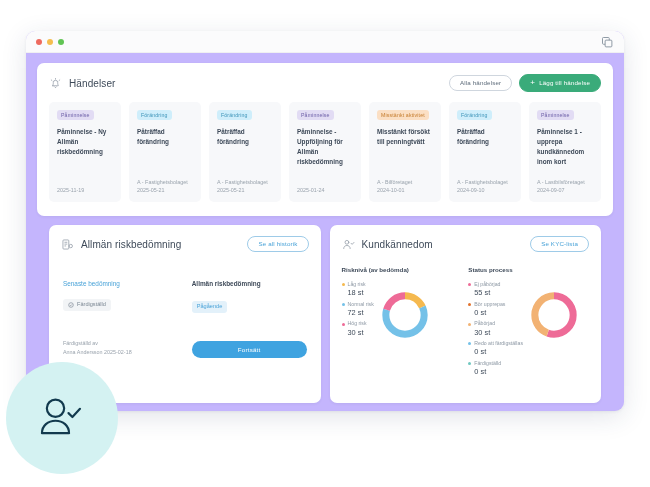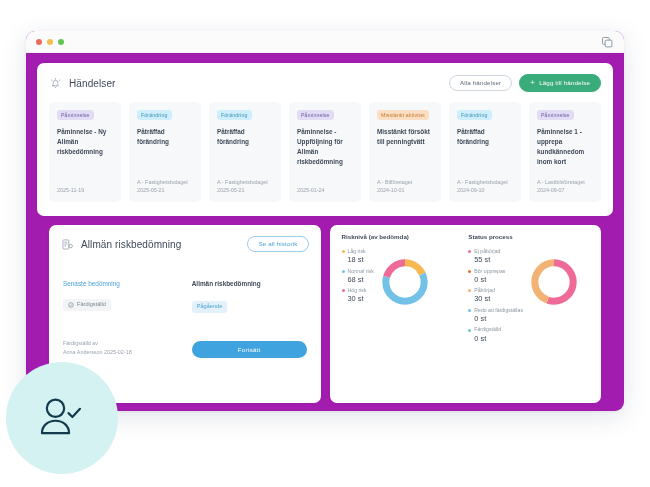--- a/index.html
+++ b/index.html
@@ -8,21 +8,21 @@
     font-family: "Liberation Sans", sans-serif;
     background: #ffffff;
     overflow: hidden;
   }
   .stage { position: relative; width: 650px; height: 487px; background:#fff; }
 
   
   .window {
     position: absolute; left: 26px; top: 31px;
     width: 598px; height: 380px;
-    background: #a21caf;
+    background: #c4b5fd;
     border-radius: 9px;
     box-shadow: 0 6px 26px rgba(40,55,90,0.13), 0 1px 3px rgba(40,55,90,0.07);
     overflow: hidden;
   }
   .titlebar {
     height: 22px; background:#fbfbfc; position: relative;
     border-bottom: 1px solid #f0f0f2;
   }
   .lights { position:absolute; left:10px; top:8px; display:flex; gap:5px; }
   .light { width:6px; height:6px; border-radius:50%; }
@@ -263,40 +263,53 @@
               <div>Färdigställd av</div>
               <div>Anna Andersson 2025-02-18</div>
             </div>
             <div class="foot-btn-wrap">
               <button class="btn-blue">Fortsätt</button>
             </div>
           </div>
         </div>
 
         <div class="panel">
+          <div class="panel-head">
+            <div class="panel-title">
+              <span class="hicon">
+                <svg viewBox="0 0 20 20" width="13" height="13" fill="none" stroke="#9aa3ad" stroke-width="1.3" stroke-linecap="round" stroke-linejoin="round">
+                  <circle cx="7.6" cy="6.6" r="2.9"></circle>
+                  <path d="M2.6 16.2c0-2.8 2.2-4.7 5-4.7s5 1.9 5 4.7"></path>
+                  <path d="M14 8.2l1.6 1.6 2.8-3"></path>
+                </svg>
+              </span>
+              <span class="ttl">Kundkännedom</span>
+            </div>
+            <span class="btn btn-outline-blue">Se KYC-lista</span>
+          </div>
 
           <div class="kyc-body">
 
             <div class="kyc-col">
               <div class="kyc-head">Risknivå (av bedömda)</div>
               <div class="kyc-inner">
                 <div class="legend">
                   <div class="lg-item">
                     <div class="lg-top">
                       <span class="dot" style="background:#f5b94f"></span>
                       <span class="lg-name">Låg risk</span>
                     </div>
                     <div class="lg-val"><span>18</span> <span>st</span></div>
                   </div>
                   <div class="lg-item">
                     <div class="lg-top">
                       <span class="dot" style="background:#74c1e8"></span>
                       <span class="lg-name">Normal risk</span>
                     </div>
-                    <div class="lg-val"><span>68</span> <span>st</span></div>
+                    <div class="lg-val"><span>72</span> <span>st</span></div>
                   </div>
                   <div class="lg-item">
                     <div class="lg-top">
                       <span class="dot" style="background:#ee6b97"></span>
                       <span class="lg-name">Hög risk</span>
                     </div>
                     <div class="lg-val"><span>30</span> <span>st</span></div>
                   </div>
                 </div>
                 <div class="donut">

